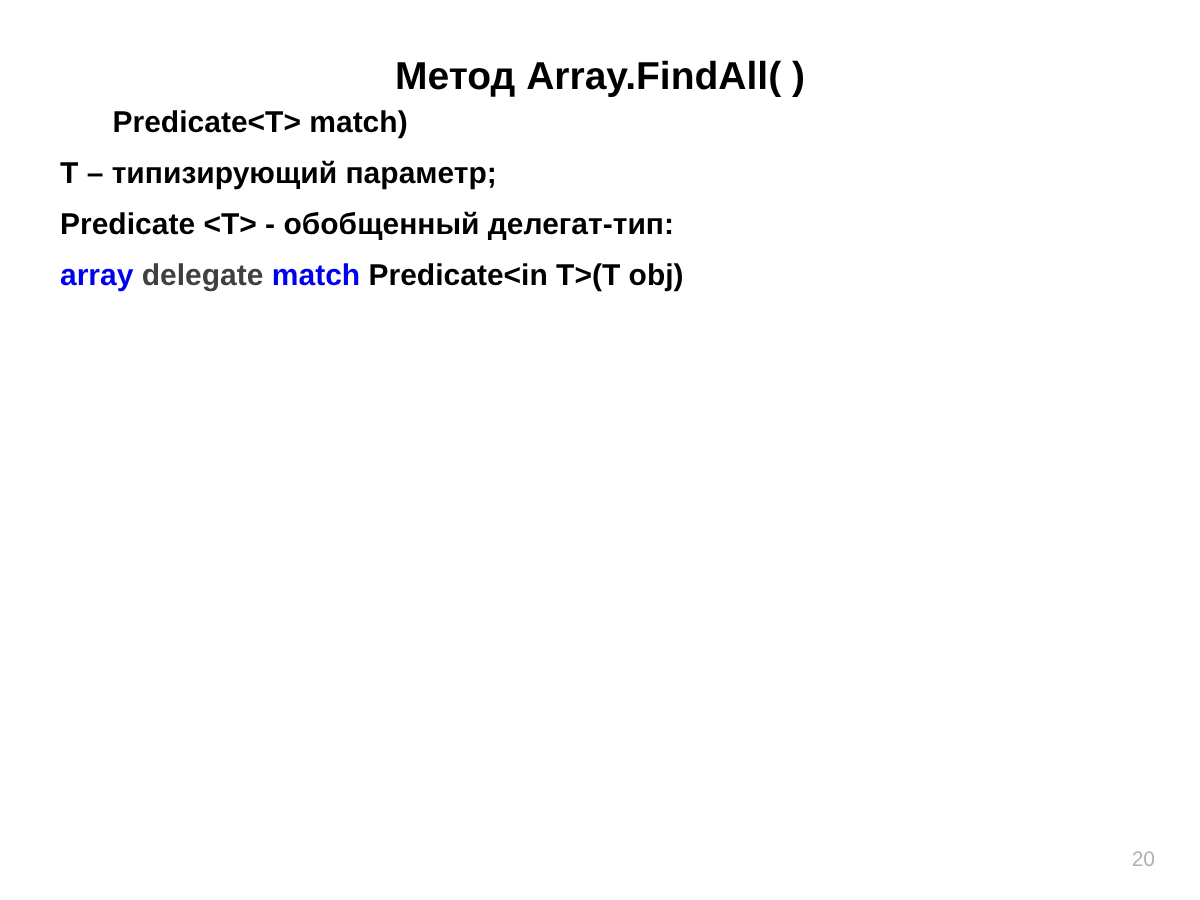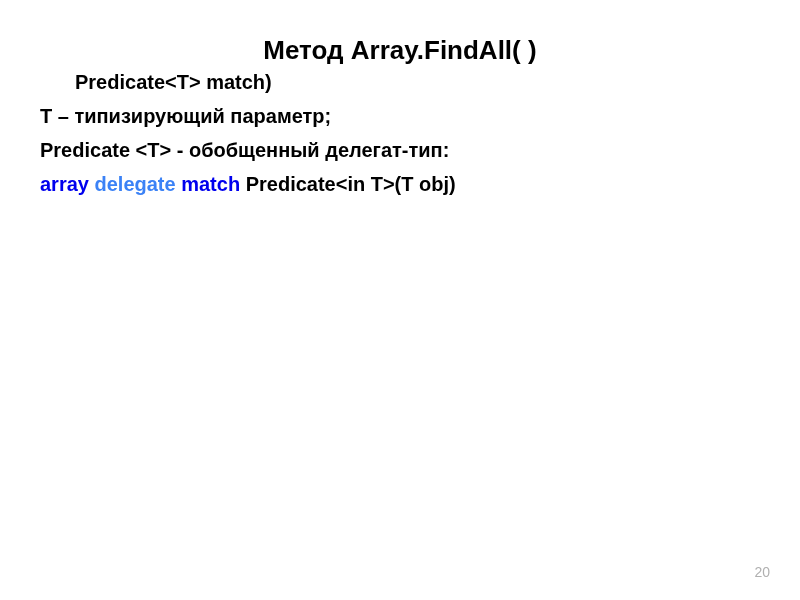--- a/index.html
+++ b/index.html
@@ -31,21 +31,21 @@
     .line {
       margin-bottom: 2px;
     }
     .indent {
       padding-left: 35px;
     }
     .kw-blue {
       color: #0000ee;
     }
     .kw-darkred {
-      color: #3b82f6;
+      color: #404040;
     }
     .page-number {
       position: absolute;
       bottom: 20px;
       right: 30px;
       font-size: 14px;
       color: #b0b0b0;
       font-weight: normal;
     }
   </style>

